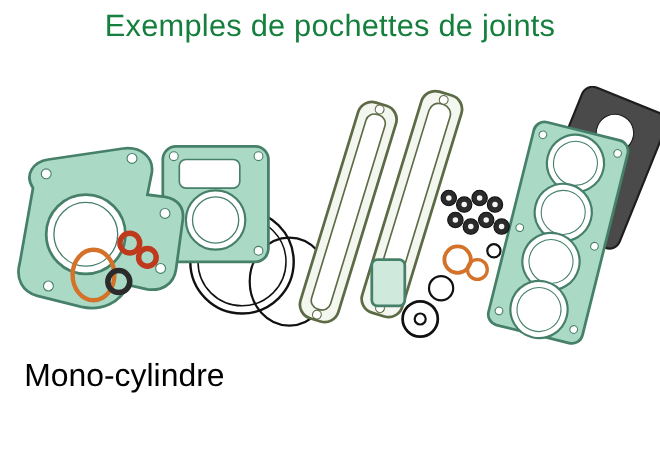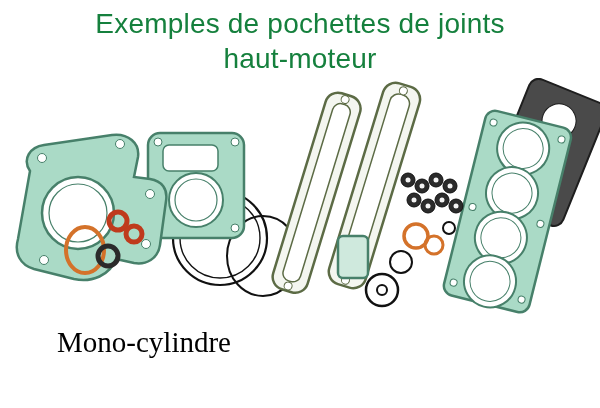--- a/index.html
+++ b/index.html
@@ -7,31 +7,30 @@
   .page{position:relative;width:600px;height:408px;background:#ffffff;overflow:hidden;}
   .title{
     position:absolute;top:6px;left:0;width:600px;
     text-align:center;color:#15803d;
     font-size:28px;line-height:1.25;font-weight:400;
     letter-spacing:0.2px;
   }
   .title span{display:block;}
   .illustration{position:absolute;top:78px;left:0;width:600px;height:250px;}
   .caption{position:absolute;color:#000;font-size:29px;font-weight:400;}
-  .caption.mono{top:326px;left:22px;width:244px;text-align:center;font-family:Liberation Serif, serif;}
+  .caption.mono{top:326px;left:22px;width:244px;}
   .caption.multi{top:333px;left:302px;width:276px;text-align:center;}
 </style>
 </head>
 <body>
 
 <div class="page">
 
   <div class="title">
     <span>Exemples de pochettes de joints</span>
-    <span>haut-moteur</span>
   </div>
 
   <svg class="illustration" viewBox="0 0 600 250" xmlns="http://www.w3.org/2000/svg">
 
     <g>
 
       <g fill="none" stroke="#111111">
         <circle cx="220" cy="160" r="47" stroke-width="2.2"></circle>
         <circle cx="220" cy="160" r="40" stroke-width="1.4"></circle>
         <ellipse cx="263" cy="178" rx="36" ry="40" stroke-width="2"></ellipse>

